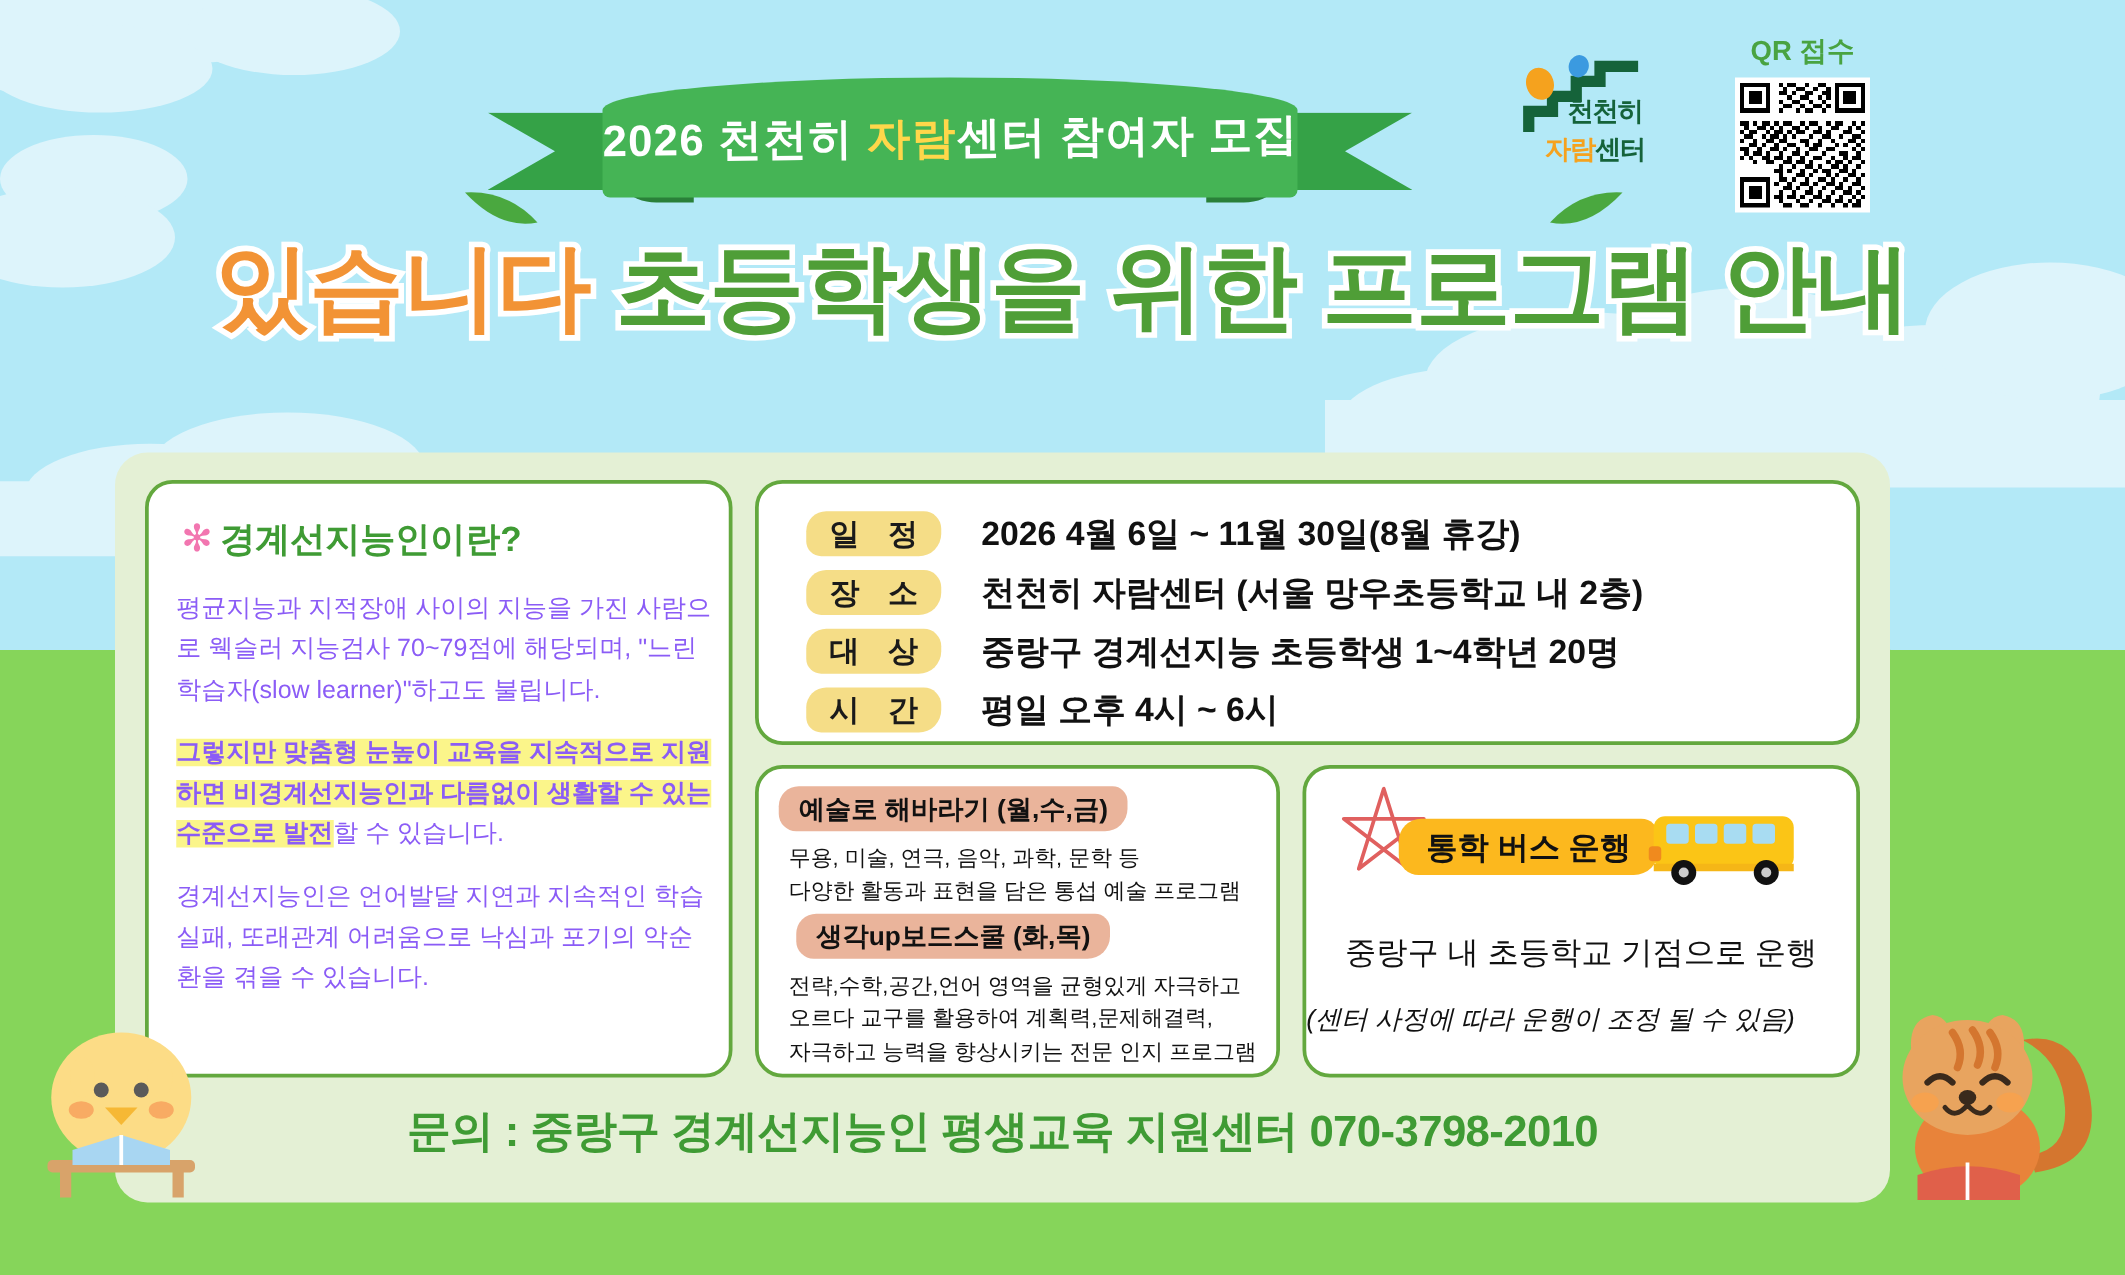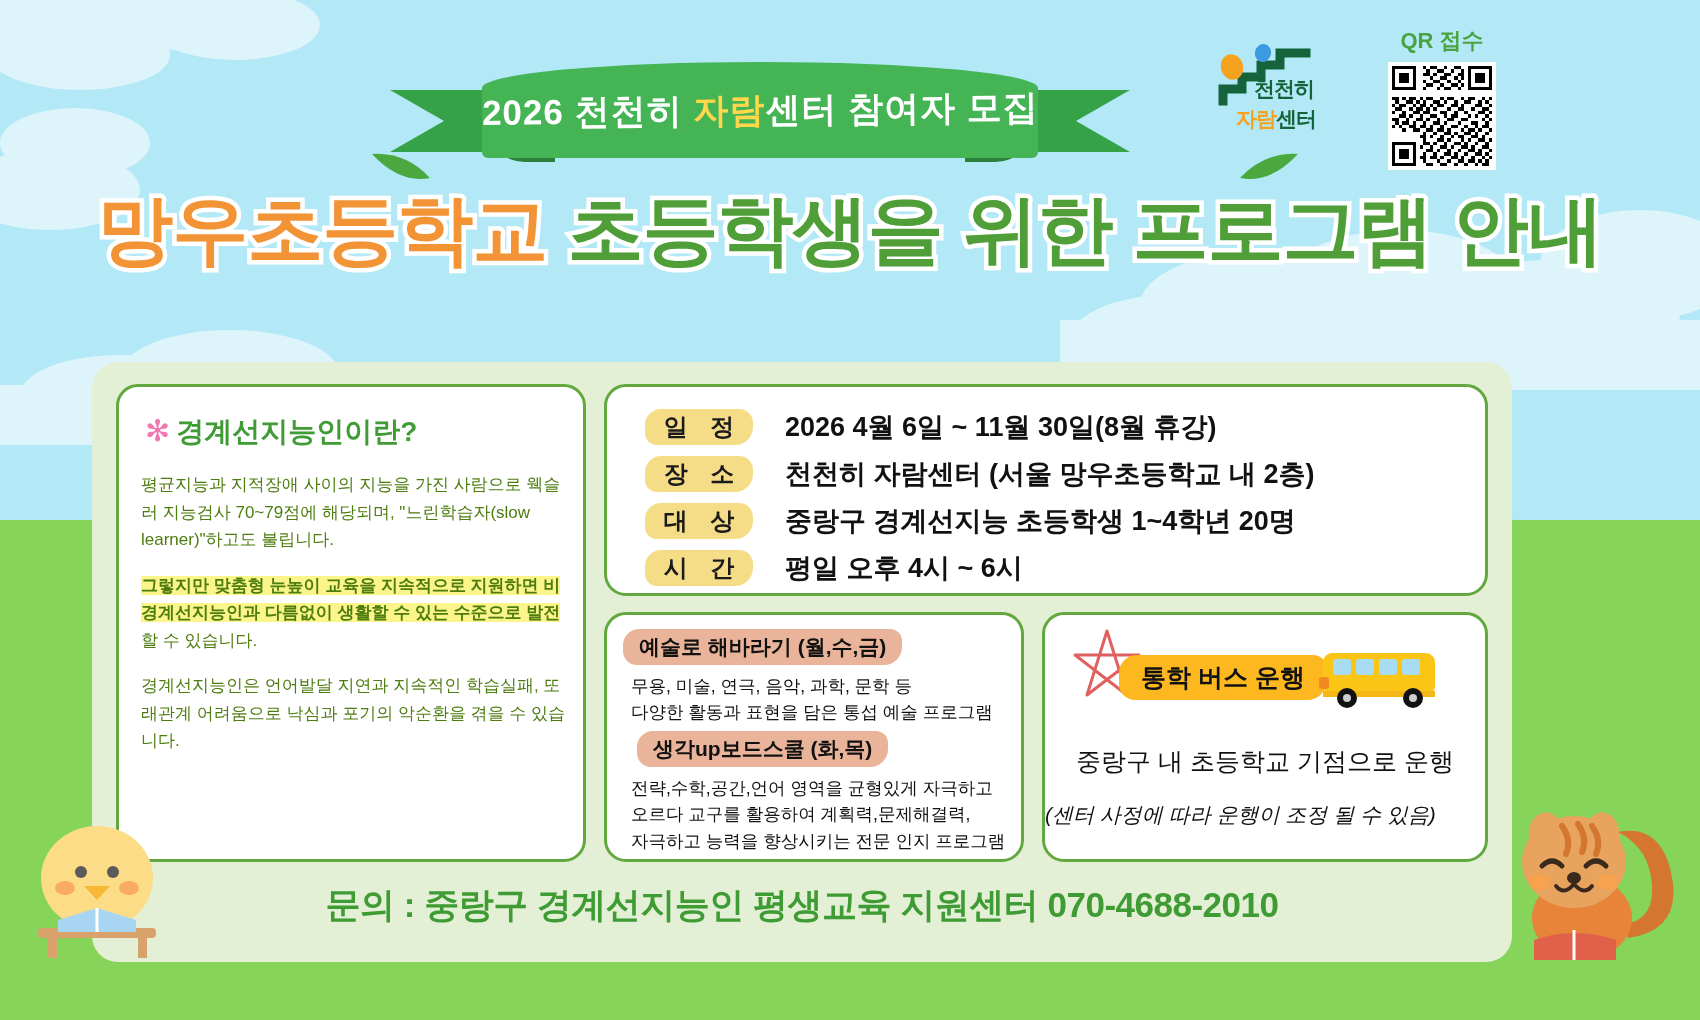--- a/index.html
+++ b/index.html
@@ -86,21 +86,21 @@
   .card-sched  { left:512px; top:22px;  width:884px; height:212px; }
   .card-prog   { left:512px; top:250px; width:420px; height:250px; }
   .card-bus    { left:950px; top:250px; width:446px; height:250px; }
 
   
   .lc-title {
     position:absolute; left:26px; top:26px; font-size:28px; font-weight:bold;
     color:#3f9b34; white-space:nowrap;
   }
   .lc-star { color:#f276b0; font-size:30px; margin-right:6px; }
-  .lc-body { position:absolute; left:22px; top:84px; width:430px; font-size:17px; color:#4d7c0f; line-height:1.62; }
+  .lc-body { position:absolute; left:22px; top:84px; width:430px; font-size:20px; color:#8b5cf6; line-height:1.62; }
   .lc-body p { margin-bottom:18px; }
   .lc-body .hl-y {
     background:#fbf58a; font-weight:bold; box-decoration-break:clone;
     -webkit-box-decoration-break:clone;
   }
 
   
   .srow { position:absolute; left:38px; display:flex; align-items:center; }
   .slabel {
     width:108px; height:36px; background:#f5dd87; border-radius:16px 14px 18px 12px;
@@ -183,21 +183,21 @@
     <div class="ribbon-fold left"></div>
     <div class="ribbon-fold right"></div>
     <div class="ribbon-main">
       <div class="ribbon-text">
         <span>2026 천천히 </span><span class="hl">자람</span><span>센터 참여자 모집</span>
       </div>
     </div>
   </div>
 
   <div class="headline">
-    <span class="orange">망우초등학교</span><span class="green"> 초등학생을 위한 프로그램 안내</span>
+    <span class="orange">있습니다</span><span class="green"> 초등학생을 위한 프로그램 안내</span>
   </div>
 
   <div class="logo">
     <svg class="logo-steps" width="130" height="70">
       <path d="M5 58 L5 46 L24 46 L24 34 L43 34 L43 22 L62 22 L62 10 L88 10" stroke="#15633a" stroke-width="9" fill="none" stroke-linecap="square"></path>
       <ellipse cx="14" cy="24" rx="11" ry="13" fill="#f5a21e" transform="rotate(-18 14 24)"></ellipse>
       <ellipse cx="45" cy="10" rx="8" ry="9" fill="#3b9ae0" transform="rotate(16 45 10)"></ellipse>
     </svg>
     <div class="logo-line1">천천히</div>
     <div class="logo-line2">
@@ -477,21 +477,21 @@
         <rect x="6" y="44" width="112" height="6" fill="#f5b617"></rect>
         <circle cx="30" cy="51" r="10" fill="#111"></circle>
         <circle cx="96" cy="51" r="10" fill="#111"></circle>
         <circle cx="30" cy="51" r="4" fill="#ccc"></circle>
         <circle cx="96" cy="51" r="4" fill="#ccc"></circle>
       </svg>
       <div class="bus-text1">중랑구 내 초등학교 기점으로 운행</div>
       <div class="bus-text2">(센터 사정에 따라 운행이 조정 될 수 있음)</div>
     </div>
 
-    <div class="footer">문의 : 중랑구 경계선지능인 평생교육 지원센터  070-4688-2010</div>
+    <div class="footer">문의 : 중랑구 경계선지능인 평생교육 지원센터  070-3798-2010</div>
   </div>
 
   <svg class="mascot" style="left:22px;top:800px;" width="150" height="160" viewBox="0 0 150 160">
     <rect x="16" y="128" width="118" height="10" rx="4" fill="#d8a36a"></rect>
     <rect x="26" y="136" width="9" height="22" fill="#d8a36a"></rect>
     <rect x="116" y="136" width="9" height="22" fill="#d8a36a"></rect>
     <ellipse cx="75" cy="78" rx="56" ry="52" fill="#fcdc86"></ellipse>
     <ellipse cx="44" cy="62" rx="10" ry="16" fill="#fcdc86"></ellipse>
     <ellipse cx="106" cy="62" rx="10" ry="16" fill="#fcdc86"></ellipse>
     <circle cx="59" cy="72" r="6" fill="#5a5a5a"></circle>

